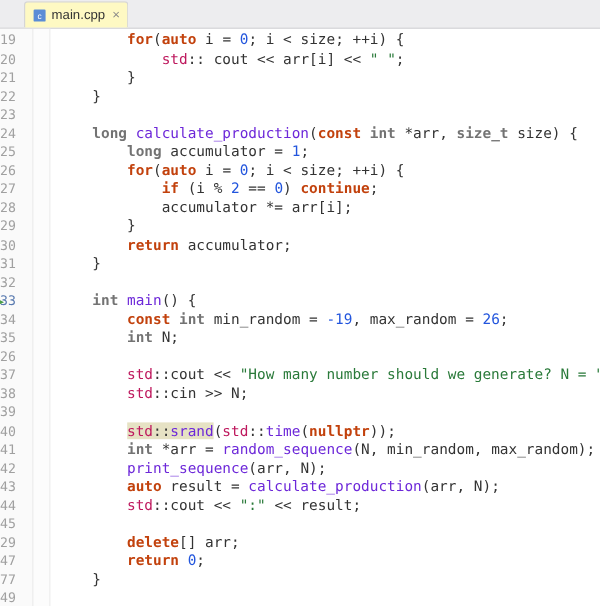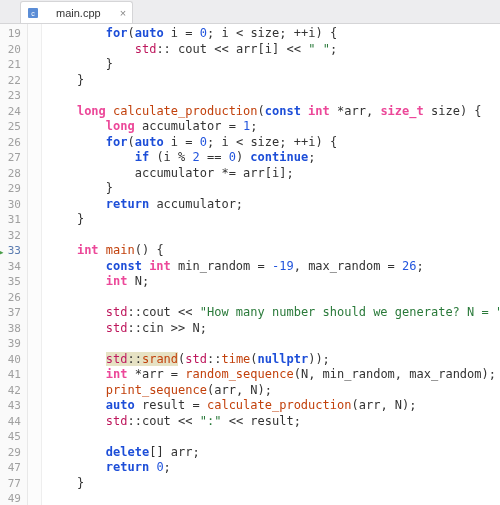--- a/index.html
+++ b/index.html
@@ -15,47 +15,46 @@
   .tabbar {
     height: 24px;
     background: #ededef;
     border-bottom: 1px solid #d5d5d7;
     display: flex;
     align-items: flex-end;
     padding-left: 20px;
   }
   .tab {
     height: 22px;
-    background: #ffffff;
+    background: #fef9c3;
     border: 1px solid #d5d5d7;
     border-bottom: none;
     padding: 0 6px;
     display: flex;
     align-items: center;
-    gap: 17px;
+    gap: 4px;
     font-family: -apple-system, "Segoe UI", sans-serif;
     font-size: 11px;
     color: #333;
     border-radius: 3px 3px 0 0;
   }
   .tab-icon {
     width: 12px; height: 12px;
     display: inline-flex;
     align-items: center; justify-content: center;
   }
   .tab-close { color: #888; font-size: 11px; margin-left: 2px; }
   .editor {
     display: flex;
     height: calc(100% - 24px);
   }
   .gutter {
     width: 28px;
     background: #fafafa;
     border-right: 1px solid #e8e8e8;
-    text-align: right;
     padding-top: 2px;
     color: #a0a0a0;
     font-size: 11px;
   }
   .gutter .ln {
     height: 15.5px;
     line-height: 15.5px;
     padding-right: 6px;
     position: relative;
   }
@@ -79,23 +78,23 @@
     padding-top: 2px;
     padding-left: 6px;
     white-space: pre;
     overflow: hidden;
   }
   .codeline {
     height: 15.5px;
     line-height: 15.5px;
   }
   
-  .kw   { color: #1d4ed8; font-weight: bold; }      
-  .type { color: #ec4899; font-weight: bold; }
-  .fn   { color: #c2410c; }                          
+  .kw   { color: #c2410c; font-weight: bold; }      
+  .type { color: #737373; font-weight: bold; }
+  .fn   { color: #6d28d9; }                          
   .num  { color: #2255dd; }
   .str  { color: #2a7a3a; }
   .op   { color: #333; }
   .ns   { color: #be185d; }
   .id   { color: #333; }
   .hl   { background: #e6e2c4; }
 </style>
 </head>
 <body>
 

